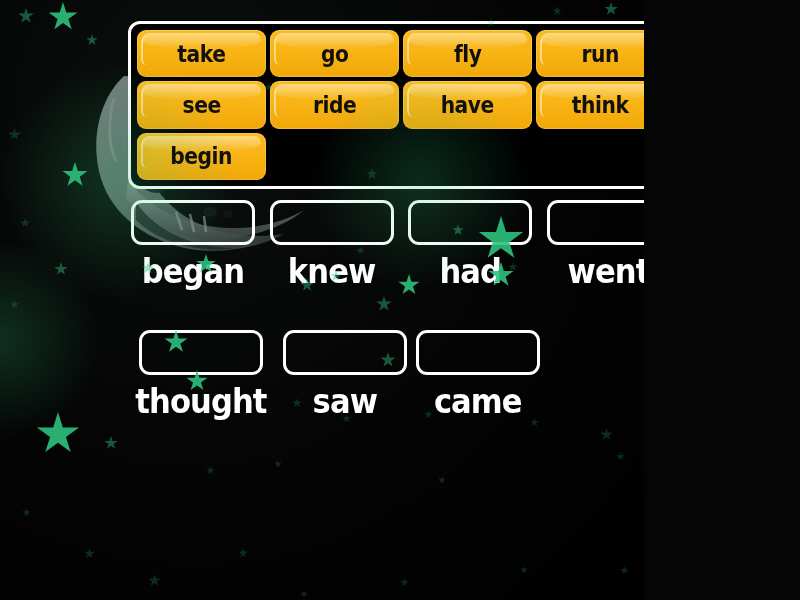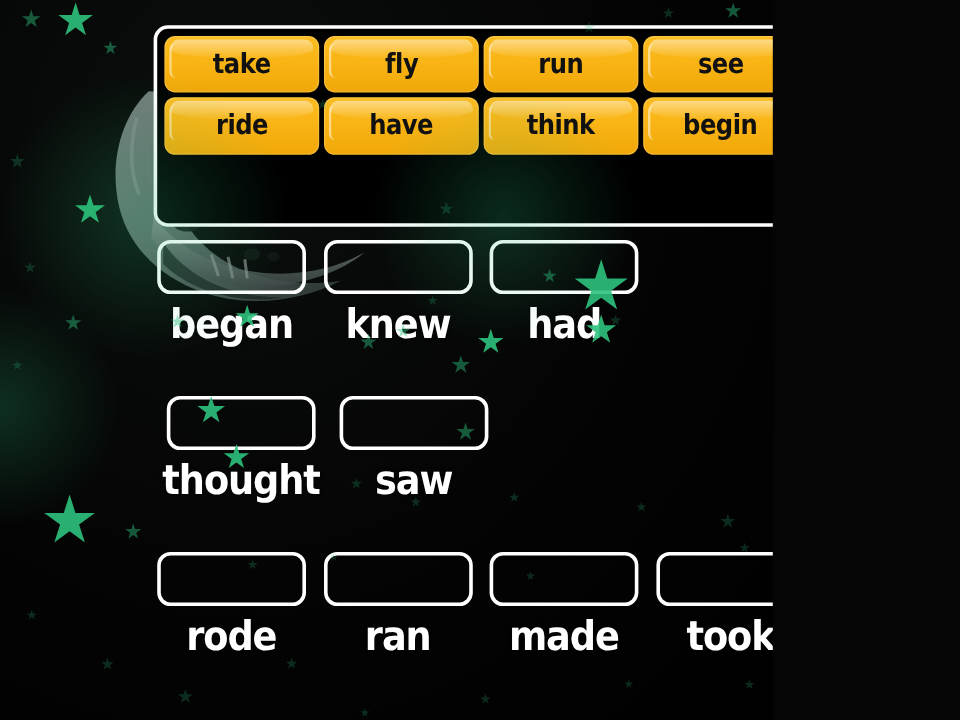--- a/index.html
+++ b/index.html
@@ -189,20 +189,23 @@
     <path d="M52 24 C44 44 42 70 48 92" stroke="#aebab8" stroke-width="2" fill="none" opacity=".6"></path>
     <path d="M98 150 L104 168 M112 152 L116 170 M126 154 L128 170" stroke="#d4dedd" stroke-width="2.5" fill="none" opacity=".7"></path>
   </svg>
 
   <div id="tile-panel">
     <div id="tile-grid">
         <div class="tile">
           <span class="tile-label">take</span>
         </div>
         <div class="tile">
+          <span class="tile-label">go</span>
+        </div>
+        <div class="tile">
           <span class="tile-label">fly</span>
         </div>
         <div class="tile">
           <span class="tile-label">run</span>
         </div>
         <div class="tile">
           <span class="tile-label">see</span>
         </div>
         <div class="tile">
           <span class="tile-label">ride</span>
@@ -224,48 +227,38 @@
         <div class="dropzone"></div>
         <div class="answer-label">began</div>
       </div>
       <div class="answer-cell">
         <div class="dropzone"></div>
         <div class="answer-label">knew</div>
       </div>
       <div class="answer-cell">
         <div class="dropzone"></div>
         <div class="answer-label">had</div>
+      </div>
+      <div class="answer-cell">
+        <div class="dropzone"></div>
+        <div class="answer-label">went</div>
       </div>
     </div>
   <div class="answer-row" id="row-2">
       <div class="answer-cell">
         <div class="dropzone"></div>
         <div class="answer-label">thought</div>
       </div>
       <div class="answer-cell">
         <div class="dropzone"></div>
         <div class="answer-label">saw</div>
       </div>
-    </div>
-  <div class="answer-row" id="row-3">
-      <div class="answer-cell">
-        <div class="dropzone"></div>
-        <div class="answer-label">rode</div>
-      </div>
-      <div class="answer-cell">
-        <div class="dropzone"></div>
-        <div class="answer-label">ran</div>
-      </div>
-      <div class="answer-cell">
-        <div class="dropzone"></div>
-        <div class="answer-label">made</div>
-      </div>
-      <div class="answer-cell">
-        <div class="dropzone"></div>
-        <div class="answer-label">took</div>
+      <div class="answer-cell">
+        <div class="dropzone"></div>
+        <div class="answer-label">came</div>
       </div>
     </div>
 
 <div class="glow" style="left: -100px; top: 240px; width: 200px; height: 200px;"></div>
     <div class="glow" style="left: 310px; top: 70px; width: 220px; height: 220px;"></div>
     <div class="glow" style="left: 0px; top: 60px; width: 240px; height: 240px;"></div>
     <div class="star dim" style="left: 18px; top: 8px; width: 16px; height: 16px; background: rgb(46, 194, 126);"></div>
     <div class="star" style="left: 48px; top: 2px; width: 30px; height: 30px; background: rgb(46, 194, 126);"></div>
     <div class="star dim" style="left: 86px; top: 34px; width: 12px; height: 12px; background: rgb(46, 194, 126);"></div>
     <div class="star faint" style="left: 8px; top: 128px; width: 13px; height: 13px; background: rgb(46, 194, 126);"></div>

